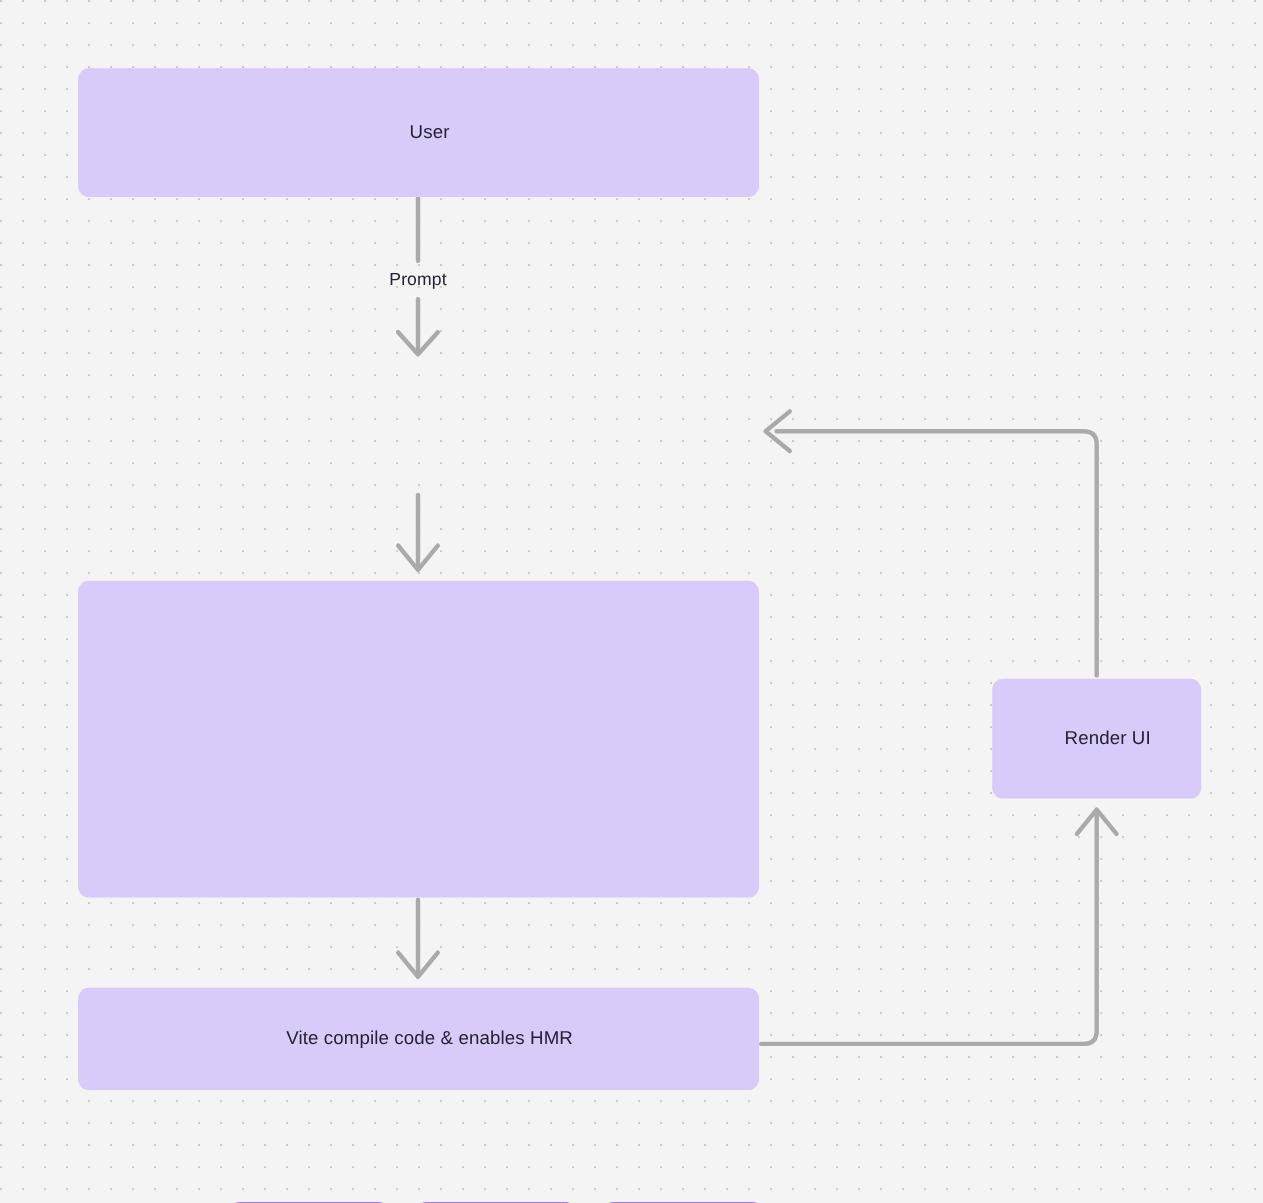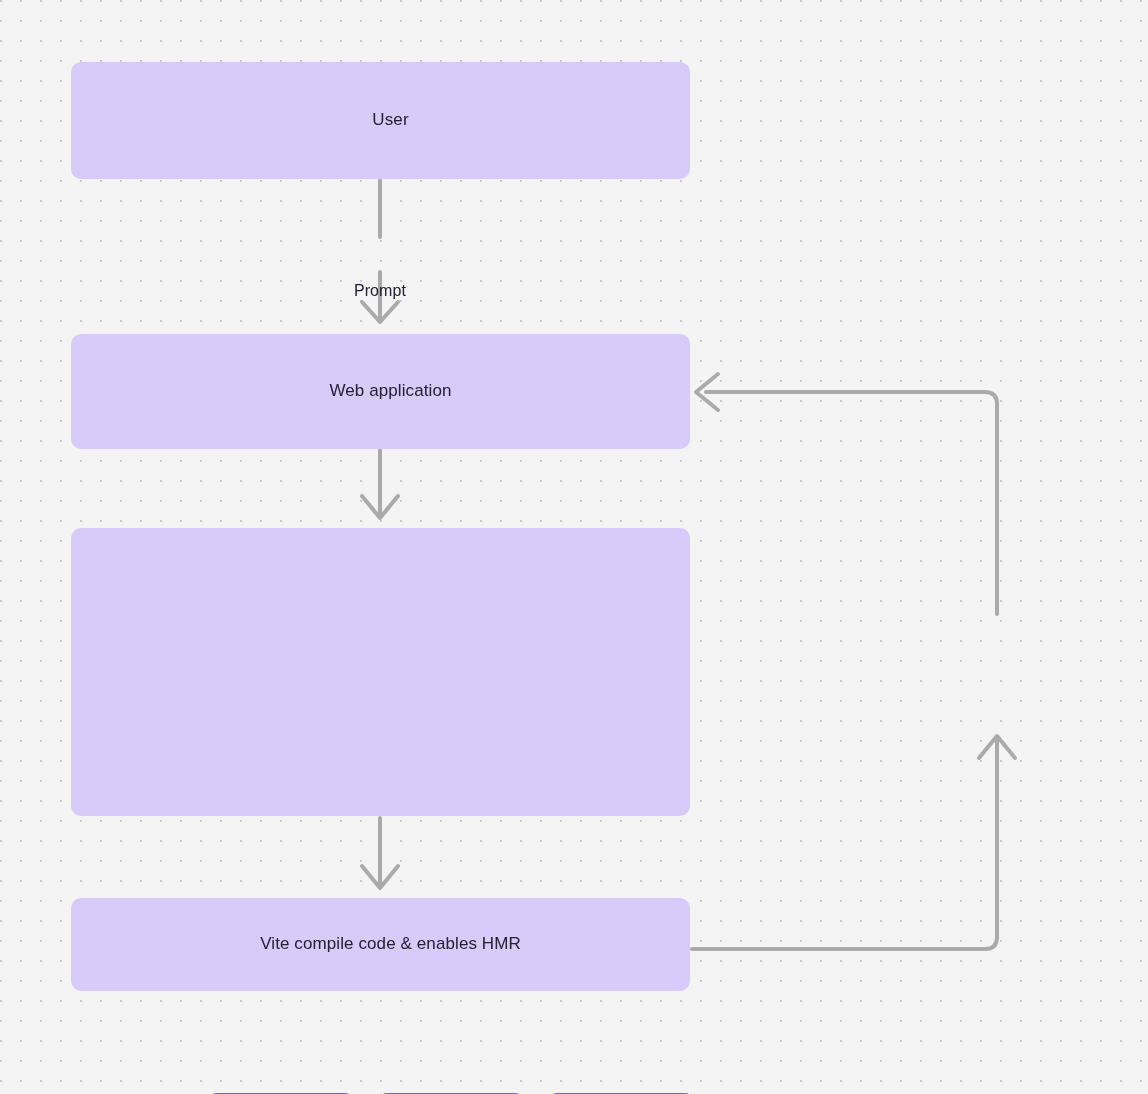--- a/index.html
+++ b/index.html
@@ -69,21 +69,20 @@
     display: block;
   }
 
   .edge-label {
     position: absolute;
     color: #232135;
     font-size: 16px;
     letter-spacing: 0.1px;
     white-space: nowrap;
     text-align: center;
-    margin-top: 36px;
   }
 
   
   #node-user        { left: 71px;  top: 62px;  width: 619px; height: 117px; }
   #node-webapp      { left: 71px;  top: 334px; width: 619px; height: 115px; }
   #node-components  { left: 71px;  top: 528px; width: 619px; height: 288px; }
   #node-vite        { left: 71px;  top: 898px; width: 619px; height: 93px; }
   #node-render      { left: 902px; top: 617px; width: 190px; height: 109px; }
 
   #inner-html   { left: 137px; top: 565px; width: 146px; height: 107px; }
@@ -125,35 +124,35 @@
       <polyline points="718,374 696,392 718,410" fill="none" stroke="#aaaaaa" stroke-width="4" stroke-linecap="round" stroke-linejoin="round"></polyline>
     </g>
   </svg>
 
   <div class="node" id="node-user">
     <span>User</span>
   </div>
 
   <div class="edge-label" id="label-prompt">Prompt</div>
 
-  <div class="node" id="node-webapp">
-    <span>Web application</span>
-  </div>
 
   <div class="node group-node" id="node-components">
     <div class="node-inner" id="inner-html">
       
     </div>
     <div class="node-inner" id="inner-css">
       
     </div>
     <div class="node-inner" id="inner-js">
       
     </div>
 
   </div>
 
   <div class="node" id="node-vite">
     <span>Vite compile code &amp; enables HMR</span>
   </div>
 
+  <div class="node" id="node-render">
+    <span>Render UI</span>
+  </div>
 
 </div>
 
 </body></html>

